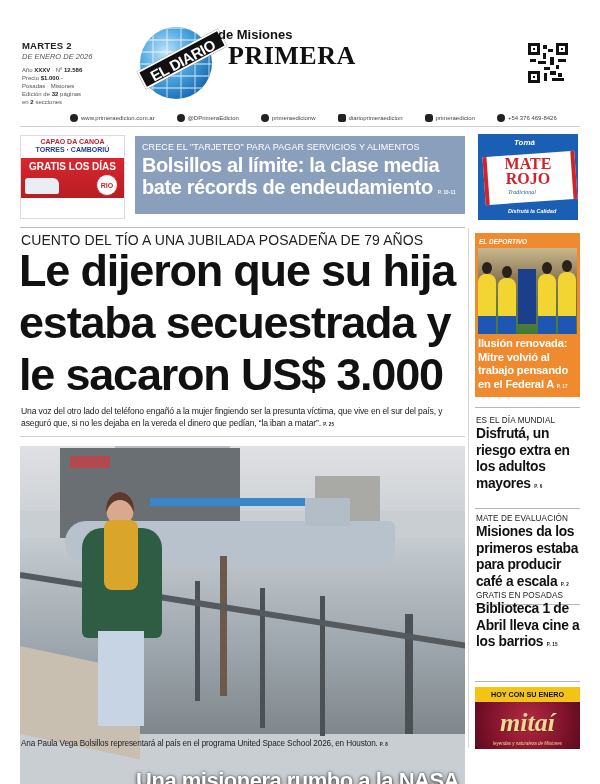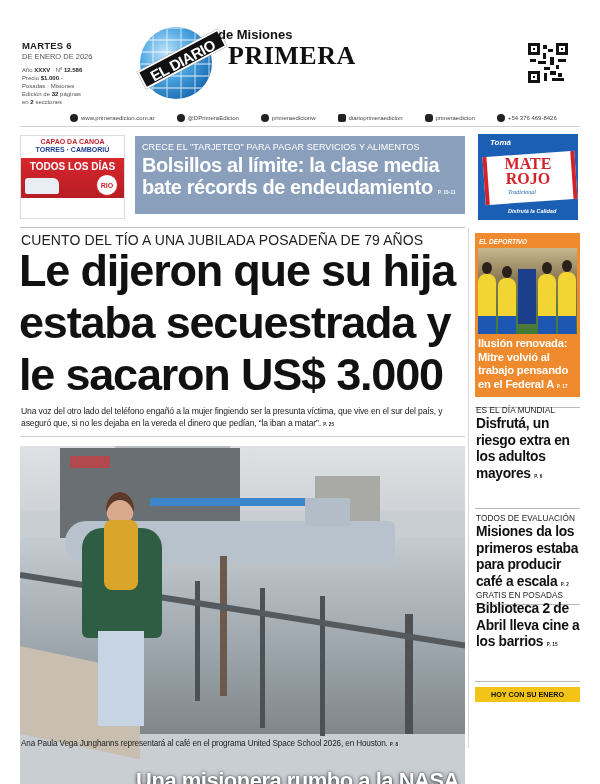--- a/index.html
+++ b/index.html
@@ -3,21 +3,21 @@
 <meta charset="utf-8">
 <style>
   * { box-sizing: border-box; margin: 0; padding: 0; }
   html, body { width: 600px; height: 784px; background: #fff; overflow: hidden; }
   body { font-family: "Liberation Sans", sans-serif; color: #1a1a1a; position: relative; }
 
   
   .masthead { position: absolute; left: 0; top: 0; width: 600px; height: 108px; }
   .dateblock { position: absolute; left: 22px; top: 40px; width: 110px; }
   .date-day { font-weight: bold; font-size: 9.5px; letter-spacing: 0.2px; color: #222; }
-  .date-full { font-size: 7.5px; color: #555; margin-top: 1px; }
+  .date-full { font-size: 7.5px; color: #555; margin-top: 1px; font-style: italic; }
   .meta { margin-top: 5px; font-size: 6px; line-height: 8px; color: #555; }
   .meta b { color: #222; }
 
   .logo { position: absolute; left: 140px; top: 25px; width: 330px; height: 80px; }
   .globe { position: absolute; left: 0; top: 2px; width: 72px; height: 72px; border-radius: 50%;
     background: radial-gradient(circle at 35% 35%, #bfe3fb 0%, #4aa5e0 40%, #1666ae 80%, #0d4c8a 100%);
     overflow: hidden; }
   .globe .grid { position: absolute; inset: 0; border-radius: 50%;
     background:
       repeating-linear-gradient(0deg, transparent 0 10px, rgba(255,255,255,0.55) 10px 12px),
@@ -54,21 +54,21 @@
   .ad-rio .phones { font-size: 9px; font-weight: bold; line-height: 12px; margin-top: 24px; }
   .ad-rio .web { font-size: 5.5px; line-height: 8px; }
 
   .blue-story { position: absolute; left: 135px; top: 136px; width: 330px; height: 78px; background: #8a9fbb; padding: 6px 7px; }
   .blue-kicker { color: #fff; font-size: 9px; letter-spacing: 0.1px; }
   .blue-head { color: #fff; font-weight: bold; font-size: 20px; line-height: 22px; margin-top: 2px; letter-spacing: -0.4px; }
   .pageref { font-size: 4.5px; font-weight: bold; vertical-align: baseline; letter-spacing: 0.2px; }
 
   .ad-mate { position: absolute; left: 478px; top: 134px; width: 100px; height: 86px; background: #1a5fb4; overflow: hidden; }
   .ad-mate .ribbon { position: absolute; left: 6px; top: 20px; width: 92px; height: 48px; background: #fff; transform: rotate(-4deg); border-left: 4px solid #d2232a; border-right: 4px solid #d2232a; }
-  .ad-mate .toma { position: absolute; left: 12px; top: 4px; color: #fff; font-style: italic; font-weight: bold; font-size: 8px; }
+  .ad-mate .toma { position: absolute; left: 36px; top: 4px; color: #fff; font-style: italic; font-weight: bold; font-size: 8px; }
   .ad-mate .mate { position: absolute; left: 20px; top: 22px; color: #d2232a; font-family: "Liberation Serif", serif; font-weight: bold; font-size: 16px; line-height: 15px; width: 60px; text-align: center; }
   .ad-mate .trad { position: absolute; left: 30px; top: 55px; color: #1a5fb4; font-style: italic; font-size: 6px; font-family: "Liberation Serif", serif; }
   .ad-mate .disf { position: absolute; left: 30px; top: 74px; color: #fff; font-style: italic; font-size: 5.5px; font-weight: bold; }
 
   
   .rule-main { position: absolute; left: 20px; top: 227px; width: 445px; height: 1px; background: #bdbdbd; }
   .kicker-main { position: absolute; left: 21px; top: 232px; font-size: 14px; color: #222; letter-spacing: 0.1px; text-align: right; }
   .headline { position: absolute; left: 19px; top: 245px; width: 450px; font-weight: bold; font-size: 45px; line-height: 52px; letter-spacing: -1.2px; color: #111; }
   .lede { position: absolute; left: 21px; top: 405px; width: 450px; font-size: 8.6px; line-height: 12px; color: #222; letter-spacing: -0.15px; }
   .rule-lede { position: absolute; left: 20px; top: 436px; width: 445px; height: 1px; background: #cfcfcf; }
@@ -114,21 +114,21 @@
   .ad-mitai .hoy { height: 15px; background: #f3c317; color: #111; font-weight: bold; font-size: 7.2px; text-align: center; line-height: 15px; }
   .ad-mitai .brand { height: 47px; background: radial-gradient(circle at 50% 40%, #b42a43, #7a1128 70%, #5b0c1e); position: relative; }
   .ad-mitai .mitai { position: absolute; left: 0; width: 100%; top: 6px; text-align: center; font-family: "Liberation Serif", serif; font-style: italic; font-weight: bold; font-size: 26px; color: #f3d79a; text-shadow: 1px 1px 0 #6a2a0e; }
   .ad-mitai .tag { position: absolute; left: 0; width: 100%; bottom: 3px; text-align: center; font-size: 4.5px; color: #f3d79a; font-style: italic; }
 </style>
 </head>
 <body>
 
 <header class="masthead">
   <div class="dateblock">
-    <div class="date-day">MARTES 6</div>
+    <div class="date-day">MARTES 2</div>
     <div class="date-full">DE ENERO DE 2026</div>
     <div class="meta">
       <div>
         <span>Año</span>
         <b>XXXV</b>
         <span>· Nº</span>
         <b>12.586</b>
       </div>
       <div>
         <span>Precio</span>
@@ -204,21 +204,21 @@
   </nav>
 </header>
 <div class="rule-top"></div>
 
 <div class="ad-rio">
   <div class="top">
     <div class="l1">CAPAO DA CANOA</div>
     <div class="l2">TORRES · CAMBORIÚ</div>
   </div>
   <div class="mid">
-    <div class="todos">TODOS LOS DÍAS</div>
+    <div class="todos">GRATIS LOS DÍAS</div>
     <div class="bus"></div>
     <div class="rio">RIO</div>
   </div>
   <div class="bottom">
     <div class="phones">4456513 - 4456518</div>
     <div class="web">www.riouruguaybus.com.ar</div>
   </div>
 </div>
 
 <article class="blue-story">
@@ -265,21 +265,21 @@
   <div class="post" style="left:300px;top:150px;height:140px"></div>
   <div class="post" style="left:385px;top:168px;height:120px;width:8px"></div>
   <div class="rail"></div>
   <div class="girl-coat"></div>
   <div class="girl-jeans"></div>
   <div class="girl-head"></div>
   <div class="scarf"></div>
   <figcaption class="photo-title">Una misionera rumbo a la NASA</figcaption>
 </figure>
 <p class="caption">
-  <span>Ana Paula Vega Junghanns representará al café en el programa United Space School 2026, en Houston.</span>
+  <span>Ana Paula Vega Bolsillos representará al país en el programa United Space School 2026, en Houston.</span>
   <span class="pageref">P. 8</span>
 </p>
 
 <div class="vrule"></div>
 
 <article class="deportivo">
   <div class="dep-label">EL DEPORTIVO</div>
   <div class="dep-photo">
     <div class="player" style="left:0"></div>
     <div class="player" style="left:20px;height:56px"></div>
@@ -287,42 +287,46 @@
     <div class="player" style="left:60px"></div>
     <div class="player" style="left:80px;height:62px"></div>
   </div>
   <div class="dep-head">
     <span>Ilusión renovada: Mitre volvió al trabajo pensando en el Federal A</span>
     <span class="pageref">P. 17</span>
   </div>
 </article>
 
 <div class="side-rule" style="top:407px"></div>
-<article class="side-story" style="top:406px">
+<article class="side-story" style="top:416px">
   <div class="side-kicker">ES EL DÍA MUNDIAL</div>
   <div class="side-head">
     <span>Disfrutá, un riesgo extra en los adultos mayores</span>
     <span class="pageref">P. 6</span>
   </div>
 </article>
 
 <div class="side-rule" style="top:508px"></div>
 <article class="side-story" style="top:514px">
-  <div class="side-kicker">TODOS DE EVALUACIÓN</div>
+  <div class="side-kicker">MATE DE EVALUACIÓN</div>
   <div class="side-head">
     <span>Misiones da los primeros estaba para producir café a escala</span>
     <span class="pageref">P. 2</span>
   </div>
 </article>
 
 <div class="side-rule" style="top:604px"></div>
 <article class="side-story" style="top:591px">
   <div class="side-kicker">GRATIS EN POSADAS</div>
   <div class="side-head">
-    <span>Biblioteca 2 de Abril lleva cine a los barrios</span>
+    <span>Biblioteca 1 de Abril lleva cine a los barrios</span>
     <span class="pageref">P. 15</span>
   </div>
 </article>
 
 <div class="side-rule" style="top:681px"></div>
 <div class="ad-mitai">
   <div class="hoy">HOY CON SU ENERO</div>
+  <div class="brand">
+    <div class="mitai">mitaí</div>
+    <div class="tag">leyendas y naturaleza de Misiones</div>
+  </div>
 </div>
 
 </body></html>

